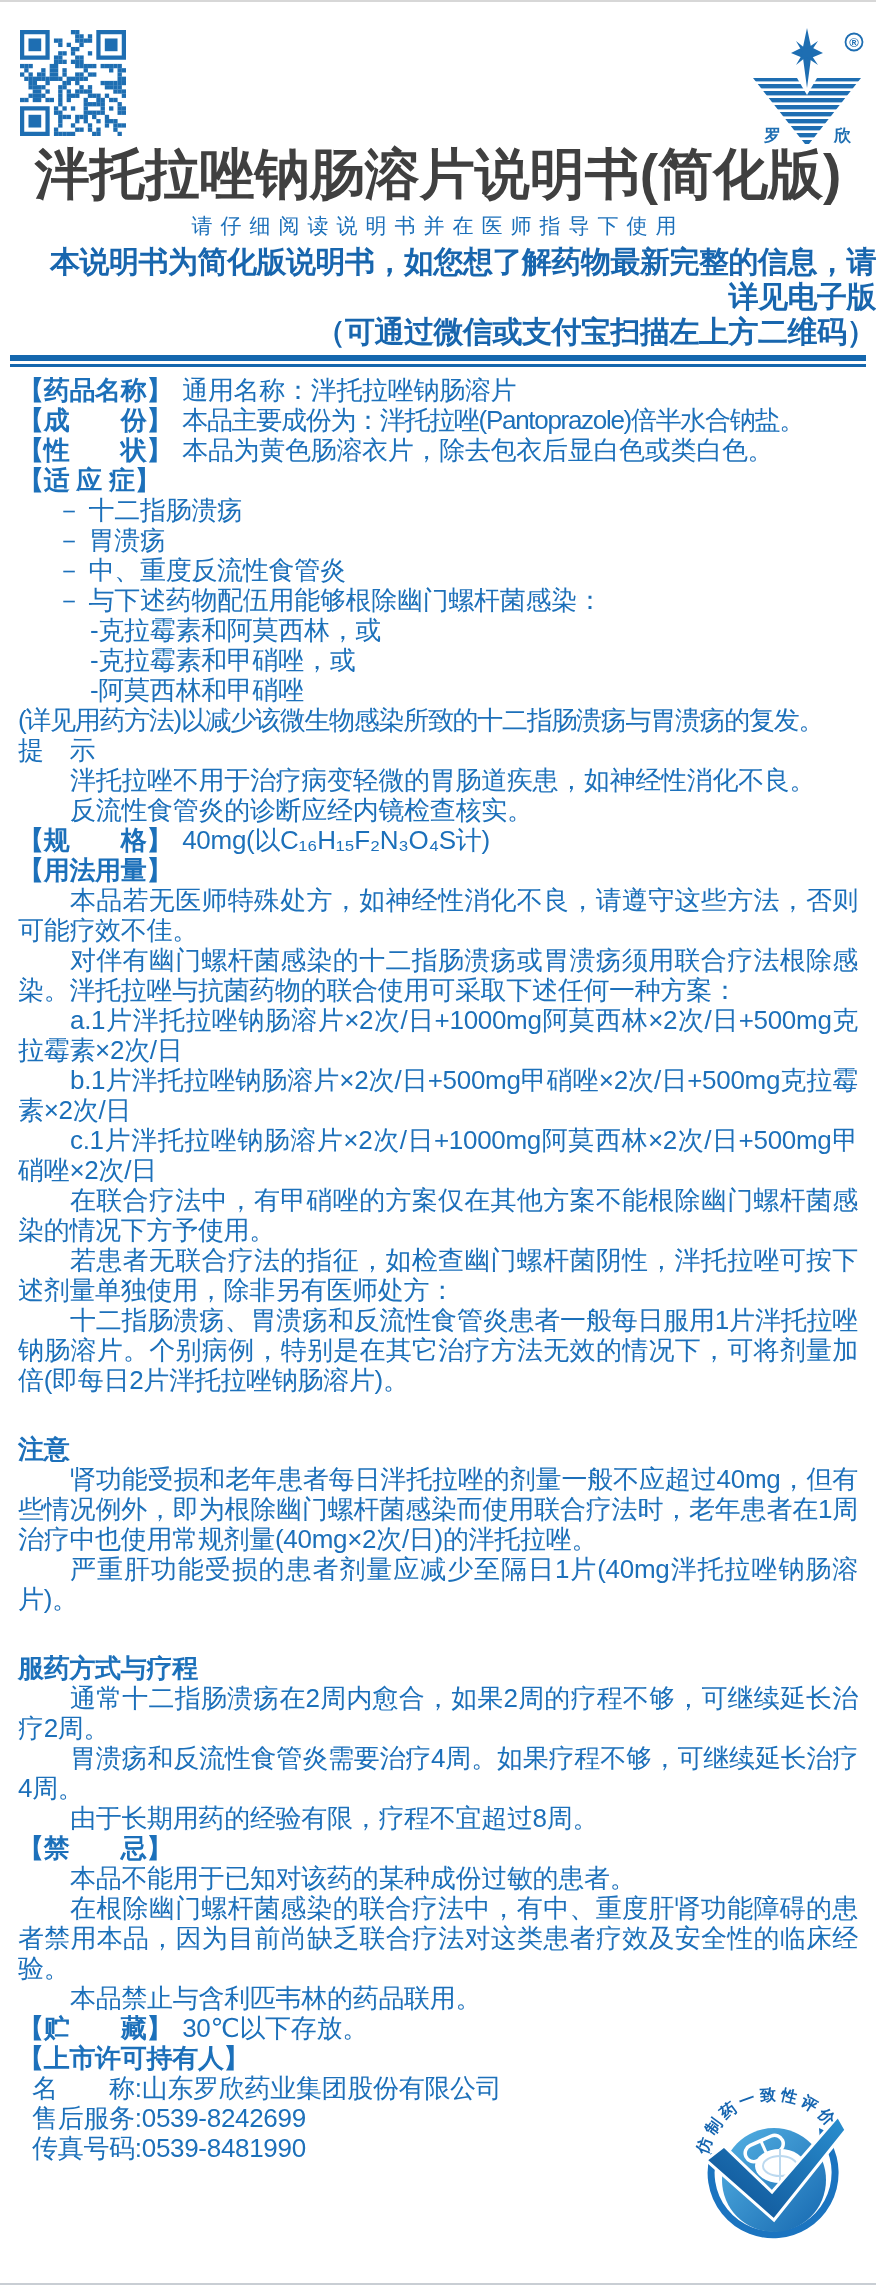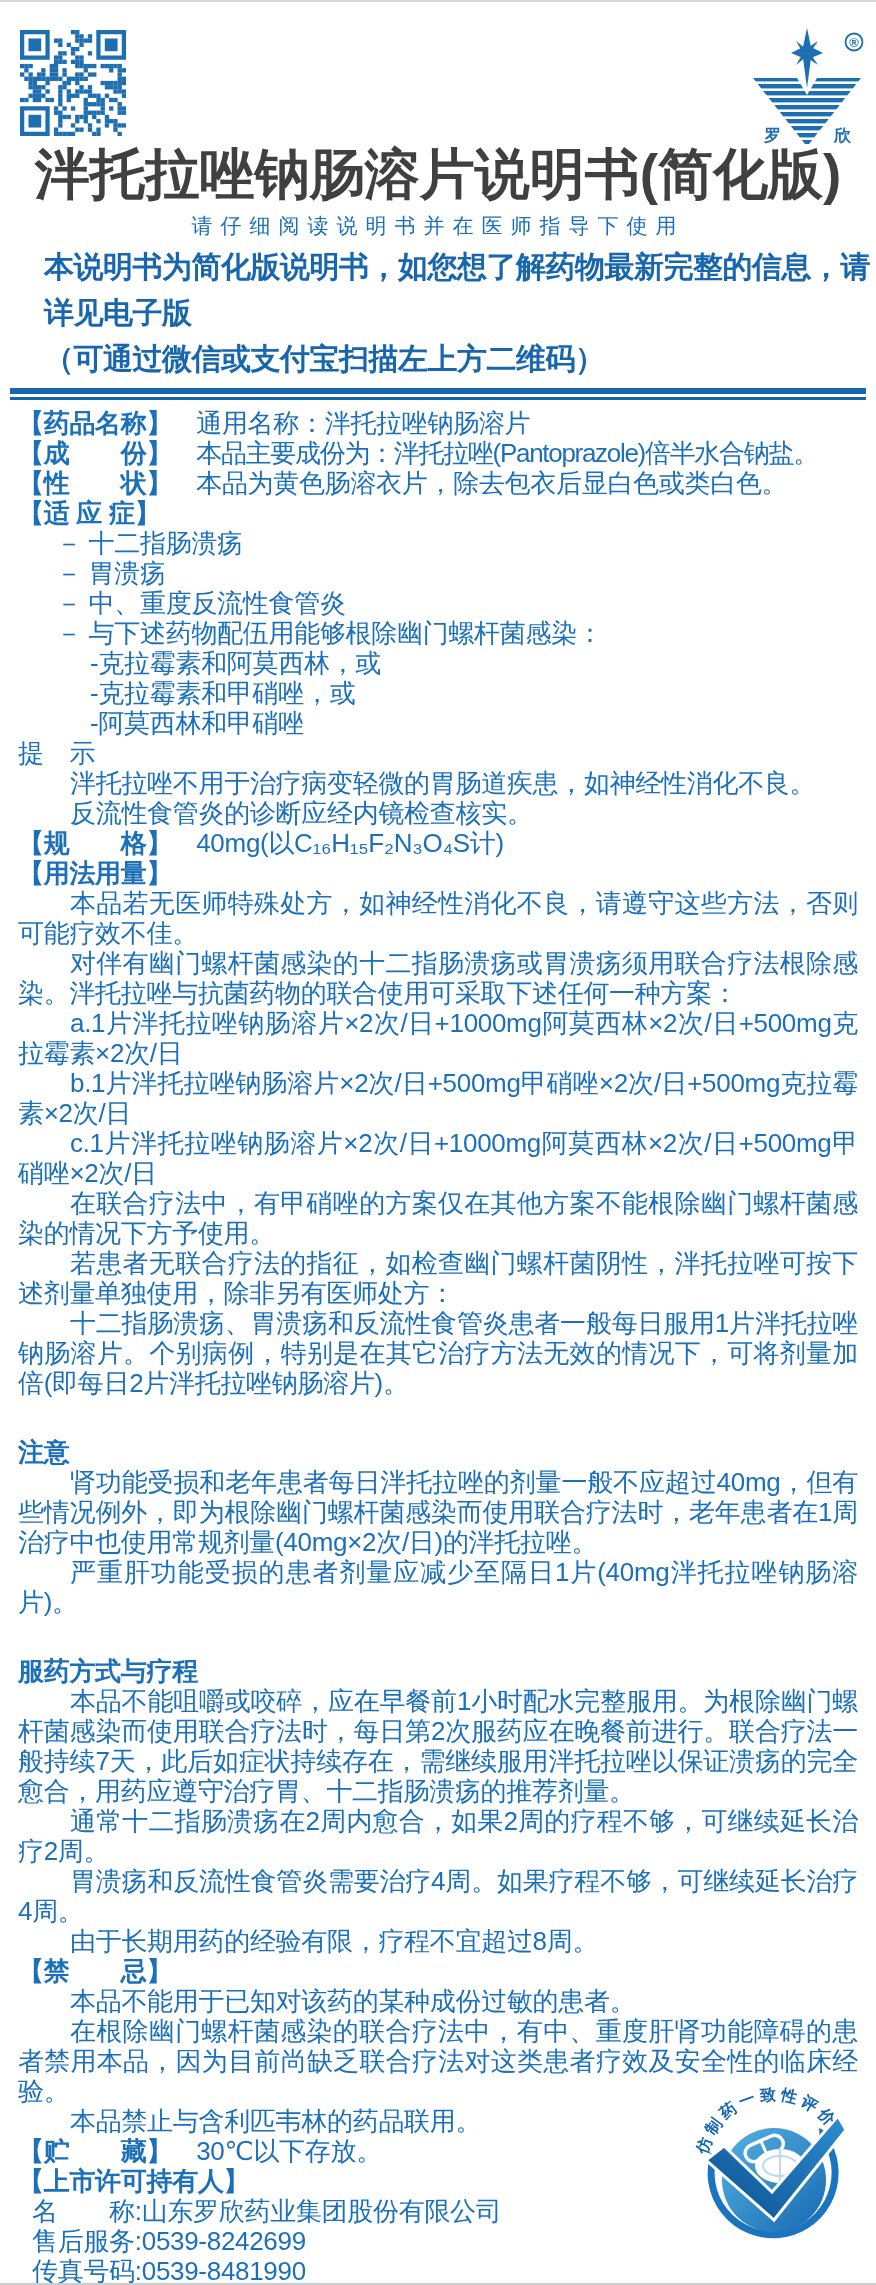--- a/index.html
+++ b/index.html
@@ -27,37 +27,37 @@
     color:#404040;
     white-space:nowrap;
   }
   .subtitle{
     margin-top:2px;text-align:center;
     font-size:21px;line-height:36px;
     letter-spacing:8px;
     color:#1c70ba;
   }
   .notice{
-    text-align:left;font-weight:bold;
-    font-size:30px;line-height:46px;
+    text-align:right;font-weight:bold;
+    font-size:30px;line-height:35px;
     color:#1866ae;letter-spacing:-0.5px;padding-left:44px;
   }
   .rules{margin:6px 10px 0 10px;}
   .rule-thick{height:6px;background:#1467ae;}
   .rule-gap{height:3px;background:#ffffff;}
   .rule-thin{height:3px;background:#1467ae;}
   
   .main{
     padding:8px 18px 0 18px;
     font-size:26px;line-height:30px;
     letter-spacing:-0.3px;
     text-align:justify;
   }
   .lbl{font-weight:bold;}
-  .val{margin-left:24px;}
+  .val{margin-left:10px;}
   .line{min-height:30px;}
   .para{text-indent:2em;}
   .ind-item{padding-left:38px;}
   .ind-sub{padding-left:72px;}
   .squeeze{letter-spacing:-1.3px;}
   .sec-head{font-weight:bold;}
   .gap-top{margin-top:39px;}
   .mah-line{padding-left:14px;}
   
   .badge{position:absolute;right:16px;top:2080px;width:172px;height:178px;}
@@ -330,20 +330,21 @@
     </div>
 
     <div class="line lbl">【适 应 症】</div>
     <div class="line ind-item">－ 十二指肠溃疡</div>
     <div class="line ind-item">－ 胃溃疡</div>
     <div class="line ind-item">－ 中、重度反流性食管炎</div>
     <div class="line ind-item">－ 与下述药物配伍用能够根除幽门螺杆菌感染：</div>
     <div class="line ind-sub">-克拉霉素和阿莫西林，或</div>
     <div class="line ind-sub">-克拉霉素和甲硝唑，或</div>
     <div class="line ind-sub">-阿莫西林和甲硝唑</div>
+    <div class="line squeeze">(详见用药方法)以减少该微生物感染所致的十二指肠溃疡与胃溃疡的复发。</div>
 
     <div class="line">提　示</div>
     <div class="para">泮托拉唑不用于治疗病变轻微的胃肠道疾患，如神经性消化不良。</div>
     <div class="para">反流性食管炎的诊断应经内镜检查核实。</div>
 
     <div class="line">
       <span class="lbl">【规　　格】</span><span class="val">40mg(以C₁₆H₁₅F₂N₃O₄S计)</span>
     </div>
 
     <div class="line lbl">【用法用量】</div>
@@ -354,21 +355,20 @@
     <div class="para">c.1片泮托拉唑钠肠溶片×2次/日+1000mg阿莫西林×2次/日+500mg甲硝唑×2次/日</div>
     <div class="para">在联合疗法中，有甲硝唑的方案仅在其他方案不能根除幽门螺杆菌感染的情况下方予使用。</div>
     <div class="para">若患者无联合疗法的指征，如检查幽门螺杆菌阴性，泮托拉唑可按下述剂量单独使用，除非另有医师处方：</div>
     <div class="para">十二指肠溃疡、胃溃疡和反流性食管炎患者一般每日服用1片泮托拉唑钠肠溶片。个别病例，特别是在其它治疗方法无效的情况下，可将剂量加倍(即每日2片泮托拉唑钠肠溶片)。</div>
 
     <div class="sec-head gap-top">注意</div>
     <div class="para">肾功能受损和老年患者每日泮托拉唑的剂量一般不应超过40mg，但有些情况例外，即为根除幽门螺杆菌感染而使用联合疗法时，老年患者在1周治疗中也使用常规剂量(40mg×2次/日)的泮托拉唑。</div>
     <div class="para">严重肝功能受损的患者剂量应减少至隔日1片(40mg泮托拉唑钠肠溶片)。</div>
 
     <div class="sec-head gap-top">服药方式与疗程</div>
-    <div class="para">本品不能咀嚼或咬碎，应在早餐前1小时配水完整服用。为根除幽门螺杆菌感染而使用联合疗法时，每日第2次服药应在晚餐前进行。联合疗法一般持续7天，此后如症状持续存在，需继续服用泮托拉唑以保证溃疡的完全愈合，用药应遵守治疗胃、十二指肠溃疡的推荐剂量。</div>
     <div class="para">通常十二指肠溃疡在2周内愈合，如果2周的疗程不够，可继续延长治疗2周。</div>
     <div class="para">胃溃疡和反流性食管炎需要治疗4周。如果疗程不够，可继续延长治疗4周。</div>
     <div class="para">由于长期用药的经验有限，疗程不宜超过8周。</div>
 
     <div class="line lbl">【禁　　忌】</div>
     <div class="para">本品不能用于已知对该药的某种成份过敏的患者。</div>
     <div class="para">在根除幽门螺杆菌感染的联合疗法中，有中、重度肝肾功能障碍的患者禁用本品，因为目前尚缺乏联合疗法对这类患者疗效及安全性的临床经验。</div>
     <div class="para">本品禁止与含利匹韦林的药品联用。</div>
 
     <div class="line">

